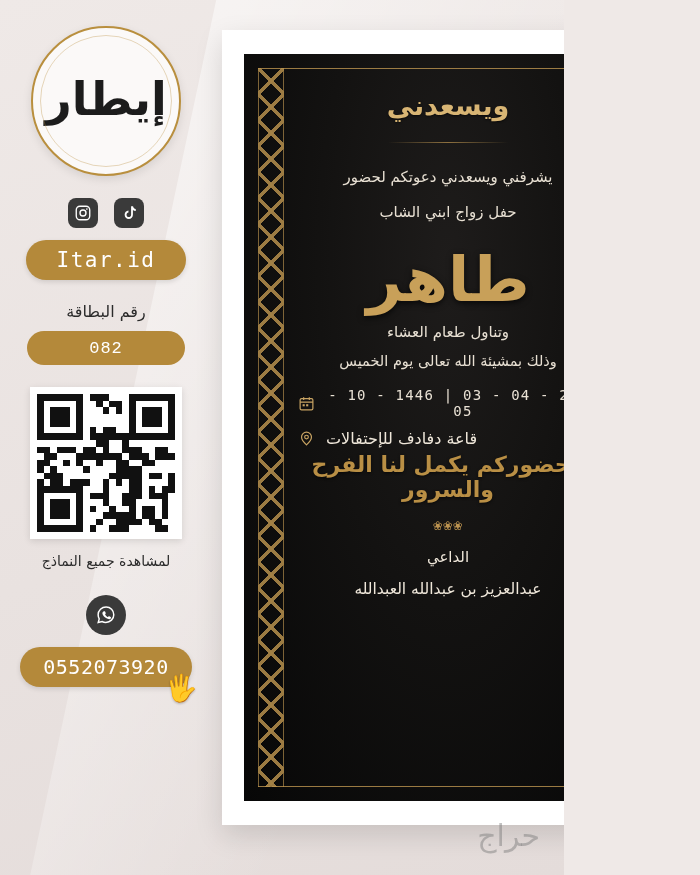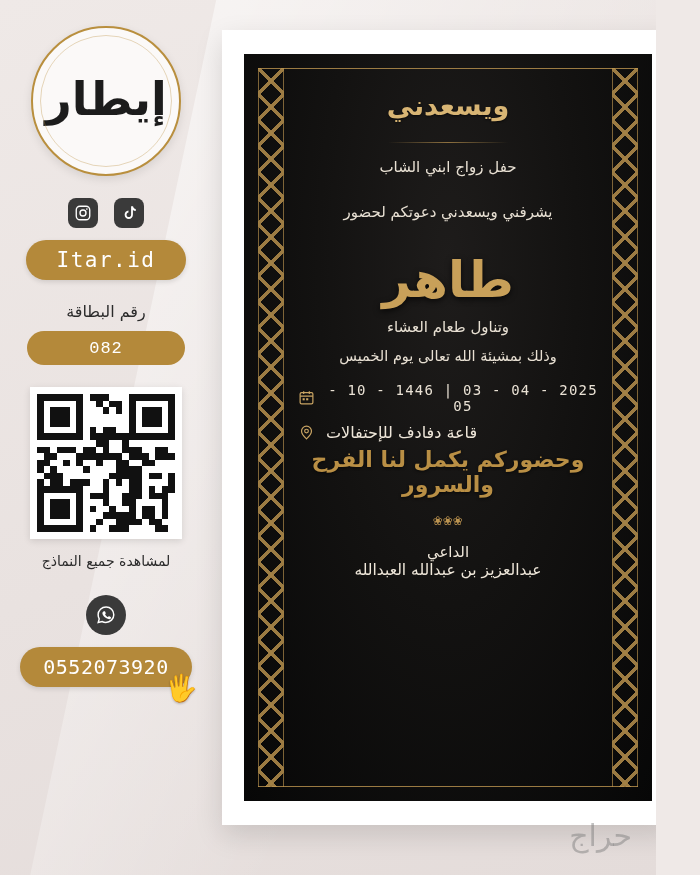--- a/index.html
+++ b/index.html
@@ -9,21 +9,21 @@
     width: 700px;
     height: 875px;
     font-family: "Liberation Sans", sans-serif;
     background: #efe9e7;
     overflow: hidden;
   }
 
   
   .page {
     position: relative;
-    width: 656px;
+    width: 564px;
     height: 875px;
     background: linear-gradient(160deg, #efe9e7 0%, #e9e2e0 55%, #e4dcda 100%);
     overflow: hidden;
     padding-left: 28px;
   }
 
   
   .bg-streak {
     position: absolute;
     top: -120px;
@@ -296,22 +296,22 @@
   .line-reg {
     margin-top: 16px;
     font-size: 15px;
     line-height: 1.9;
     color: #e8e0d3;
     letter-spacing: 0.3px;
   }
   .line-reg.second { margin-top: 6px; }
 
   .groom {
-    margin-top: 26px;
-    font-size: 50px;
+    margin-top: 18px;
+    font-size: 62px;
     font-weight: 700;
     color: #c8a059;
     line-height: 1.15;
     text-shadow: 0 2px 6px rgba(0,0,0,0.7);
     letter-spacing: -2px;
   }
 
   .line-spaced {
     margin-top: 8px;
     font-size: 15px;
@@ -381,20 +381,21 @@
     line-height: 8px;
   }
 
   .host-label {
     margin-top: 18px;
     font-size: 15px;
     color: #efe7da;
     letter-spacing: 1px;
   }
   .host-name {
+    margin-top: 14px;
     font-size: 15.5px;
     color: #efe7da;
     letter-spacing: 0.2px;
   }
 
   
   .watermark {
     position: absolute;
     right: 24px;
     bottom: 22px;
@@ -908,22 +909,22 @@
       <div class="hline top"></div>
       <div class="hline bottom"></div>
 
       <div class="card-content">
 
         <div class="dawa">ويسعدني</div>
 
 
         <div class="divider-orn"></div>
 
+        <div class="line-reg">يشرفني ويسعدني دعوتكم لحضور</div>
         <div class="line-reg second">حفل زواج ابني الشاب</div>
-        <div class="line-reg">يشرفني ويسعدني دعوتكم لحضور</div>
 
         <div class="groom">طاهر</div>
 
         <div class="line-spaced">وتناول طعام العشاء</div>
         <div class="line-plain">وذلك بمشيئة الله تعالى يوم الخميس</div>
 
         <div class="meta">
           <div class="meta-row">
             <span class="meta-text"><span>2025 - 04 - 03</span> <span>|</span> <span>1446 - 10 - 05</span></span>
             <span class="meta-icon">

